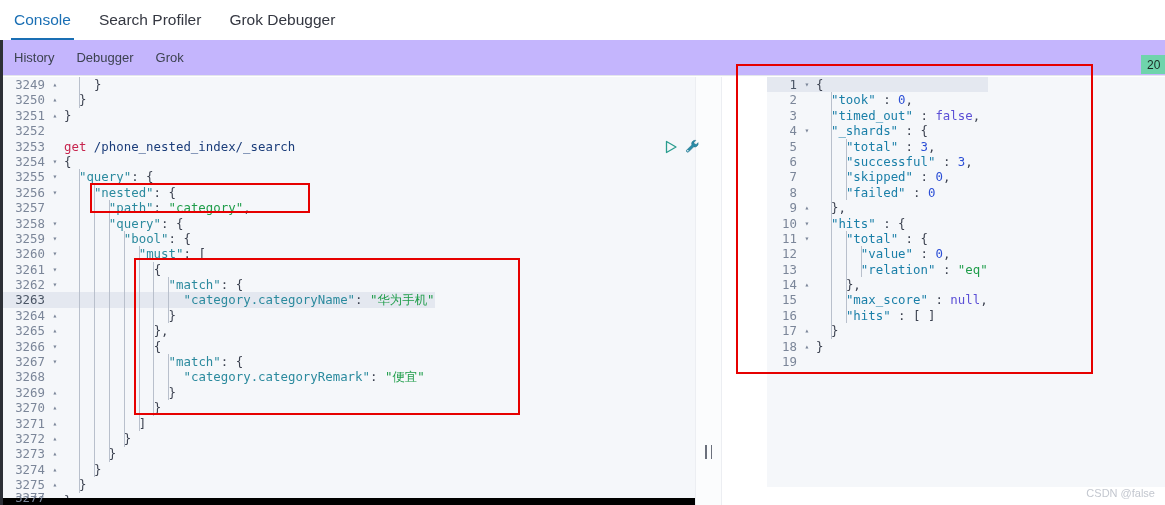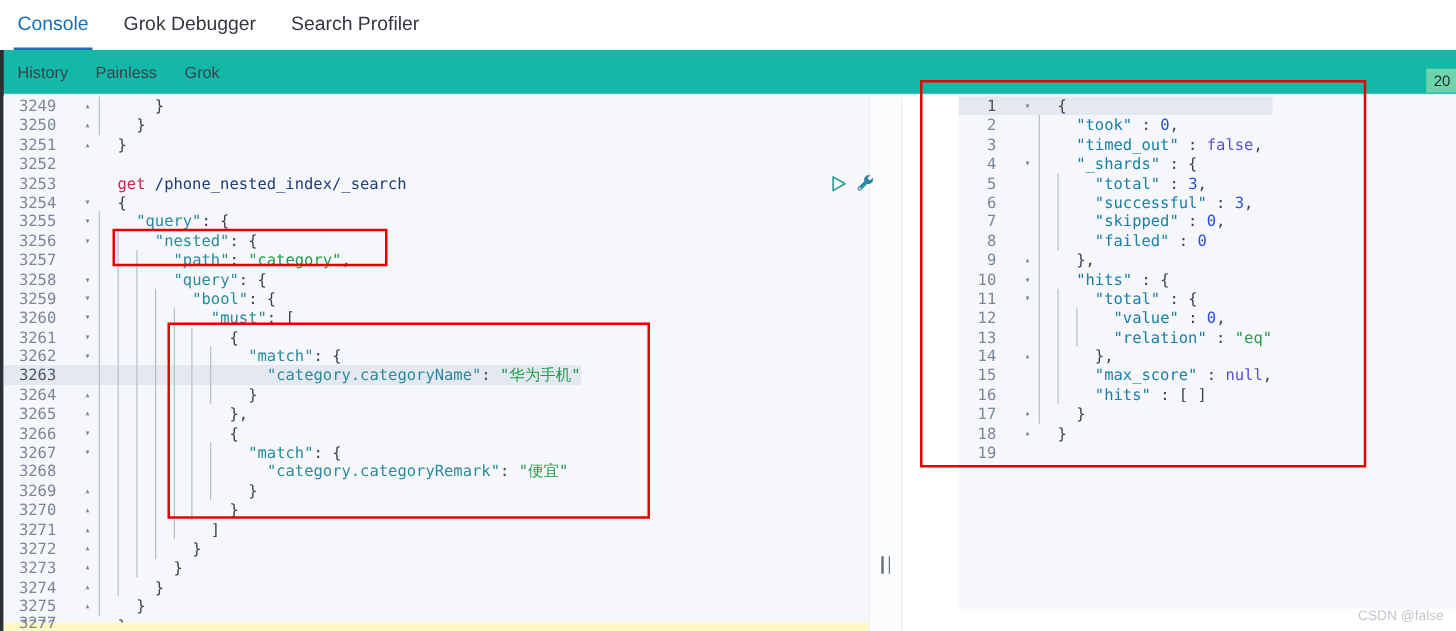--- a/index.html
+++ b/index.html
@@ -53,21 +53,21 @@
     color: #3b3f47;
     padding: 2px 9px 3px 9px;
     margin-left: 8px;
     background: #fff;
   }
 
   
   .subnav {
     position: absolute; left: 0; top: 40px;
     width: 1165px; height: 36px;
-    background: #14b8a6;
+    background: #c4b5fd;
     display: flex; align-items: center;
     padding-left: 14px;
     box-sizing: border-box;
     border-bottom: 1px solid #e3e6ec;
   }
   .subnav-item {
     font-size: 13px;
     color: #3c4250;
     margin-right: 22px;
     cursor: pointer;
@@ -138,21 +138,20 @@
     font-size: 12.4px;
     line-height: 15.4px;
     white-space: pre;
   }
   .lines { position: absolute; left: 0; top: 0; }
   .line {
     position: relative;
     height: 15.4px;
     display: flex;
     align-items: flex-start;
-    gap: 15px;
   }
   .line.hl { background: #e4e8f0; }
   .ln {
     width: 46px;
     text-align: right;
     color: #7b8699;
     padding-right: 4px;
     box-sizing: border-box;
     user-select: none;
     flex: 0 0 auto;
@@ -233,21 +232,21 @@
     color: #c3c7cf;
     z-index: 25;
     user-select: none;
   }
 
   
   .cutline {
     position: absolute;
     left: 0; bottom: 0;
     width: 692px; height: 7px;
-    background: #fef9c3;
+    background: #000000;
     text-decoration: underline;
   }
   .cutline .ln-cut {
     position: absolute;
     left: 0; top: -8px;
     width: 46px;
     text-align: right;
     padding-right: 4px;
     box-sizing: border-box;
     color: #7b8699;
@@ -258,30 +257,30 @@
 </head>
 <body>
 
 <div id="app">
 
   <div class="tabbar">
     <div class="tab active">
       <span>Console</span>
     </div>
     <div class="tab">
+      <span>Search Profiler</span>
+    </div>
+    <div class="tab">
       <span>Grok Debugger</span>
-    </div>
-    <div class="tab">
-      <span>Search Profiler</span>
     </div>
   </div>
 
   <div class="subnav">
     <div class="subnav-item">History</div>
-    <div class="subnav-item">Painless</div>
+    <div class="subnav-item">Debugger</div>
     <div class="subnav-item">Grok</div>
   </div>
 
   <div class="left-rule"></div>
 
   <div class="console-bg-white"></div>
   <div class="editor-pane">
     <div class="code lines" id="editor-lines"><div class="line"><span class="ln" style="width: 46px;">3249</span><span class="fold">▴</span><span class="ctext"><span class="k-pun"> </span><span class="k-pun"> </span><span class="k-pun"> </span><span class="k-pun"> </span><span class="k-pun">}</span></span></div><div class="line"><span class="ln" style="width: 46px;">3250</span><span class="fold">▴</span><span class="ctext"><span class="k-pun"> </span><span class="k-pun"> </span><span class="k-pun">}</span></span></div><div class="line"><span class="ln" style="width: 46px;">3251</span><span class="fold">▴</span><span class="ctext"><span class="k-pun">}</span></span></div><div class="line"><span class="ln" style="width: 46px;">3252</span><span class="fold"></span><span class="ctext"></span></div><div class="line"><span class="ln" style="width: 46px;">3253</span><span class="fold"></span><span class="ctext"><span class="k-kw">get</span> <span class="k-url">/phone_nested_index/_search</span></span></div><div class="line"><span class="ln" style="width: 46px;">3254</span><span class="fold">▾</span><span class="ctext"><span class="k-pun">{</span></span></div><div class="line"><span class="ln" style="width: 46px;">3255</span><span class="fold">▾</span><span class="ctext"><span class="k-pun"> </span><span class="k-pun"> </span><span class="k-key">"query"</span><span class="k-pun">:</span><span class="k-pun"> </span><span class="k-pun">{</span></span></div><div class="line"><span class="ln" style="width: 46px;">3256</span><span class="fold">▾</span><span class="ctext"><span class="k-pun"> </span><span class="k-pun"> </span><span class="k-pun"> </span><span class="k-pun"> </span><span class="k-key">"nested"</span><span class="k-pun">:</span><span class="k-pun"> </span><span class="k-pun">{</span></span></div><div class="line"><span class="ln" style="width: 46px;">3257</span><span class="fold"></span><span class="ctext"><span class="k-pun"> </span><span class="k-pun"> </span><span class="k-pun"> </span><span class="k-pun"> </span><span class="k-pun"> </span><span class="k-pun"> </span><span class="k-key">"path"</span><span class="k-pun">:</span><span class="k-pun"> </span><span class="k-str">"category"</span><span class="k-pun">,</span></span></div><div class="line"><span class="ln" style="width: 46px;">3258</span><span class="fold">▾</span><span class="ctext"><span class="k-pun"> </span><span class="k-pun"> </span><span class="k-pun"> </span><span class="k-pun"> </span><span class="k-pun"> </span><span class="k-pun"> </span><span class="k-key">"query"</span><span class="k-pun">:</span><span class="k-pun"> </span><span class="k-pun">{</span></span></div><div class="line"><span class="ln" style="width: 46px;">3259</span><span class="fold">▾</span><span class="ctext"><span class="k-pun"> </span><span class="k-pun"> </span><span class="k-pun"> </span><span class="k-pun"> </span><span class="k-pun"> </span><span class="k-pun"> </span><span class="k-pun"> </span><span class="k-pun"> </span><span class="k-key">"bool"</span><span class="k-pun">:</span><span class="k-pun"> </span><span class="k-pun">{</span></span></div><div class="line"><span class="ln" style="width: 46px;">3260</span><span class="fold">▾</span><span class="ctext"><span class="k-pun"> </span><span class="k-pun"> </span><span class="k-pun"> </span><span class="k-pun"> </span><span class="k-pun"> </span><span class="k-pun"> </span><span class="k-pun"> </span><span class="k-pun"> </span><span class="k-pun"> </span><span class="k-pun"> </span><span class="k-key">"must"</span><span class="k-pun">:</span><span class="k-pun"> </span><span class="k-pun">[</span></span></div><div class="line"><span class="ln" style="width: 46px;">3261</span><span class="fold">▾</span><span class="ctext"><span class="k-pun"> </span><span class="k-pun"> </span><span class="k-pun"> </span><span class="k-pun"> </span><span class="k-pun"> </span><span class="k-pun"> </span><span class="k-pun"> </span><span class="k-pun"> </span><span class="k-pun"> </span><span class="k-pun"> </span><span class="k-pun"> </span><span class="k-pun"> </span><span class="k-pun">{</span></span></div><div class="line"><span class="ln" style="width: 46px;">3262</span><span class="fold">▾</span><span class="ctext"><span class="k-pun"> </span><span class="k-pun"> </span><span class="k-pun"> </span><span class="k-pun"> </span><span class="k-pun"> </span><span class="k-pun"> </span><span class="k-pun"> </span><span class="k-pun"> </span><span class="k-pun"> </span><span class="k-pun"> </span><span class="k-pun"> </span><span class="k-pun"> </span><span class="k-pun"> </span><span class="k-pun"> </span><span class="k-key">"match"</span><span class="k-pun">:</span><span class="k-pun"> </span><span class="k-pun">{</span></span></div><div class="line hl"><span class="ln cur" style="width: 46px;">3263</span><span class="fold"></span><span class="ctext"><span class="k-pun"> </span><span class="k-pun"> </span><span class="k-pun"> </span><span class="k-pun"> </span><span class="k-pun"> </span><span class="k-pun"> </span><span class="k-pun"> </span><span class="k-pun"> </span><span class="k-pun"> </span><span class="k-pun"> </span><span class="k-pun"> </span><span class="k-pun"> </span><span class="k-pun"> </span><span class="k-pun"> </span><span class="k-pun"> </span><span class="k-pun"> </span><span class="k-key">"category.categoryName"</span><span class="k-pun">:</span><span class="k-pun"> </span><span class="k-str">"华为手机"</span></span></div><div class="line"><span class="ln" style="width: 46px;">3264</span><span class="fold">▴</span><span class="ctext"><span class="k-pun"> </span><span class="k-pun"> </span><span class="k-pun"> </span><span class="k-pun"> </span><span class="k-pun"> </span><span class="k-pun"> </span><span class="k-pun"> </span><span class="k-pun"> </span><span class="k-pun"> </span><span class="k-pun"> </span><span class="k-pun"> </span><span class="k-pun"> </span><span class="k-pun"> </span><span class="k-pun"> </span><span class="k-pun">}</span></span></div><div class="line"><span class="ln" style="width: 46px;">3265</span><span class="fold">▴</span><span class="ctext"><span class="k-pun"> </span><span class="k-pun"> </span><span class="k-pun"> </span><span class="k-pun"> </span><span class="k-pun"> </span><span class="k-pun"> </span><span class="k-pun"> </span><span class="k-pun"> </span><span class="k-pun"> </span><span class="k-pun"> </span><span class="k-pun"> </span><span class="k-pun"> </span><span class="k-pun">}</span><span class="k-pun">,</span></span></div><div class="line"><span class="ln" style="width: 46px;">3266</span><span class="fold">▾</span><span class="ctext"><span class="k-pun"> </span><span class="k-pun"> </span><span class="k-pun"> </span><span class="k-pun"> </span><span class="k-pun"> </span><span class="k-pun"> </span><span class="k-pun"> </span><span class="k-pun"> </span><span class="k-pun"> </span><span class="k-pun"> </span><span class="k-pun"> </span><span class="k-pun"> </span><span class="k-pun">{</span></span></div><div class="line"><span class="ln" style="width: 46px;">3267</span><span class="fold">▾</span><span class="ctext"><span class="k-pun"> </span><span class="k-pun"> </span><span class="k-pun"> </span><span class="k-pun"> </span><span class="k-pun"> </span><span class="k-pun"> </span><span class="k-pun"> </span><span class="k-pun"> </span><span class="k-pun"> </span><span class="k-pun"> </span><span class="k-pun"> </span><span class="k-pun"> </span><span class="k-pun"> </span><span class="k-pun"> </span><span class="k-key">"match"</span><span class="k-pun">:</span><span class="k-pun"> </span><span class="k-pun">{</span></span></div><div class="line"><span class="ln" style="width: 46px;">3268</span><span class="fold"></span><span class="ctext"><span class="k-pun"> </span><span class="k-pun"> </span><span class="k-pun"> </span><span class="k-pun"> </span><span class="k-pun"> </span><span class="k-pun"> </span><span class="k-pun"> </span><span class="k-pun"> </span><span class="k-pun"> </span><span class="k-pun"> </span><span class="k-pun"> </span><span class="k-pun"> </span><span class="k-pun"> </span><span class="k-pun"> </span><span class="k-pun"> </span><span class="k-pun"> </span><span class="k-key">"category.categoryRemark"</span><span class="k-pun">:</span><span class="k-pun"> </span><span class="k-str">"便宜"</span></span></div><div class="line"><span class="ln" style="width: 46px;">3269</span><span class="fold">▴</span><span class="ctext"><span class="k-pun"> </span><span class="k-pun"> </span><span class="k-pun"> </span><span class="k-pun"> </span><span class="k-pun"> </span><span class="k-pun"> </span><span class="k-pun"> </span><span class="k-pun"> </span><span class="k-pun"> </span><span class="k-pun"> </span><span class="k-pun"> </span><span class="k-pun"> </span><span class="k-pun"> </span><span class="k-pun"> </span><span class="k-pun">}</span></span></div><div class="line"><span class="ln" style="width: 46px;">3270</span><span class="fold">▴</span><span class="ctext"><span class="k-pun"> </span><span class="k-pun"> </span><span class="k-pun"> </span><span class="k-pun"> </span><span class="k-pun"> </span><span class="k-pun"> </span><span class="k-pun"> </span><span class="k-pun"> </span><span class="k-pun"> </span><span class="k-pun"> </span><span class="k-pun"> </span><span class="k-pun"> </span><span class="k-pun">}</span></span></div><div class="line"><span class="ln" style="width: 46px;">3271</span><span class="fold">▴</span><span class="ctext"><span class="k-pun"> </span><span class="k-pun"> </span><span class="k-pun"> </span><span class="k-pun"> </span><span class="k-pun"> </span><span class="k-pun"> </span><span class="k-pun"> </span><span class="k-pun"> </span><span class="k-pun"> </span><span class="k-pun"> </span><span class="k-pun">]</span></span></div><div class="line"><span class="ln" style="width: 46px;">3272</span><span class="fold">▴</span><span class="ctext"><span class="k-pun"> </span><span class="k-pun"> </span><span class="k-pun"> </span><span class="k-pun"> </span><span class="k-pun"> </span><span class="k-pun"> </span><span class="k-pun"> </span><span class="k-pun"> </span><span class="k-pun">}</span></span></div><div class="line"><span class="ln" style="width: 46px;">3273</span><span class="fold">▴</span><span class="ctext"><span class="k-pun"> </span><span class="k-pun"> </span><span class="k-pun"> </span><span class="k-pun"> </span><span class="k-pun"> </span><span class="k-pun"> </span><span class="k-pun">}</span></span></div><div class="line"><span class="ln" style="width: 46px;">3274</span><span class="fold">▴</span><span class="ctext"><span class="k-pun"> </span><span class="k-pun"> </span><span class="k-pun"> </span><span class="k-pun"> </span><span class="k-pun">}</span></span></div><div class="line"><span class="ln" style="width: 46px;">3275</span><span class="fold">▴</span><span class="ctext"><span class="k-pun"> </span><span class="k-pun"> </span><span class="k-pun">}</span></span></div><div class="line"><span class="ln" style="width: 46px;">3276</span><span class="fold">▴</span><span class="ctext"><span class="k-pun">}</span></span></div><div class="guide" style="left: 75.9px; top: 0px; height: 30.8px; bottom: auto;"></div><div class="guide" style="left: 75.9px; top: 92.4px; height: 323.4px; bottom: auto;"></div><div class="guide" style="left: 90.8px; top: 107.8px; height: 292.6px; bottom: auto;"></div><div class="guide" style="left: 105.7px; top: 123.2px; height: 261.8px; bottom: auto;"></div><div class="guide" style="left: 120.6px; top: 154px; height: 215.6px; bottom: auto;"></div><div class="guide" style="left: 135.5px; top: 169.4px; height: 184.8px; bottom: auto;"></div><div class="guide" style="left: 150.4px; top: 184.8px; height: 154px; bottom: auto;"></div><div class="guide" style="left: 165.3px; top: 200.2px; height: 46.2px; bottom: auto;"></div><div class="guide" style="left: 165.3px; top: 277.2px; height: 46.2px; bottom: auto;"></div></div>
     <div class="cutline">
       <span class="ln-cut">3277</span>

